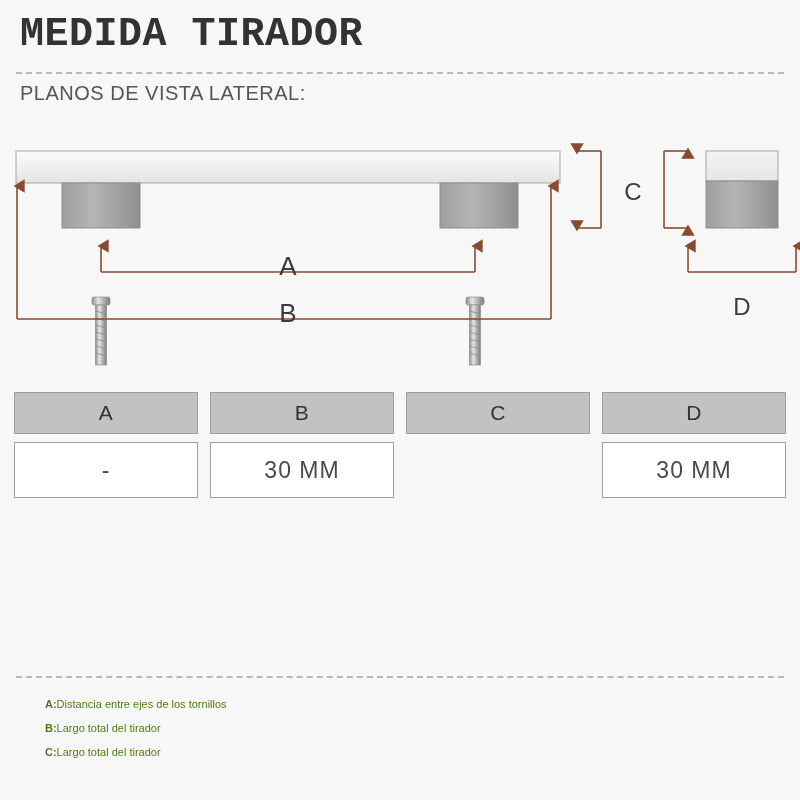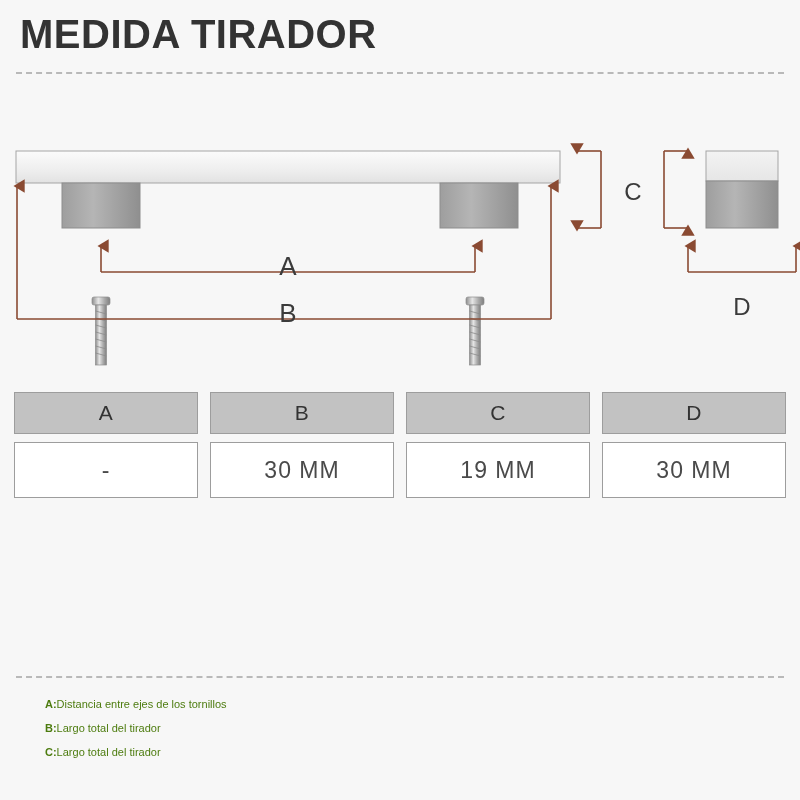--- a/index.html
+++ b/index.html
@@ -23,20 +23,21 @@
   
   .title {
     position: absolute;
     left: 20px;
     top: 12px;
     font-size: 40px;
     font-weight: bold;
     letter-spacing: 0.5px;
     color: #333333;
     white-space: nowrap;
+    font-family: Liberation Mono, monospace;
   }
   .hr-dashed {
     position: absolute;
     left: 16px;
     width: 768px;
     border-top: 2px dashed #b9b9b9;
     height: 0;
   }
   .hr-top { top: 72px; }
   .hr-bottom { top: 676px; }
@@ -118,20 +119,21 @@
     font-weight: bold;
   }
 </style>
 </head>
 <body>
 
 <div class="page">
 
   <div class="title">MEDIDA TIRADOR</div>
   <div class="hr-dashed hr-top"></div>
+  <div class="subtitle">PLANOS DE VISTA LATERAL:</div>
 
   <div class="diagram">
     <svg class="svg-layer" width="800" height="260" viewBox="0 0 800 260" xmlns="http://www.w3.org/2000/svg">
       <defs>
         <marker id="arrUp" markerWidth="10" markerHeight="10" refX="5" refY="2.2" orient="auto">
           <path d="M5,0 L9.2,7 L0.8,7 Z" fill="#8a4a32"></path>
         </marker>
         <linearGradient id="gbar" x1="0" y1="0" x2="0" y2="1">
           <stop offset="0%" stop-color="#fbfbfb"></stop>
           <stop offset="60%" stop-color="#eeeeee"></stop>
@@ -233,21 +235,20 @@
     <div class="col">
       <div class="th">A</div>
       <div class="td">-</div>
     </div>
     <div class="col">
       <div class="th">B</div>
       <div class="td">30 MM</div>
     </div>
     <div class="col">
       <div class="th">C</div>
-      <div class="td">19 MM</div>
     </div>
     <div class="col">
       <div class="th">D</div>
       <div class="td">30 MM</div>
     </div>
   </div>
 
   <div class="hr-dashed hr-bottom"></div>
 
   <div class="legend">

